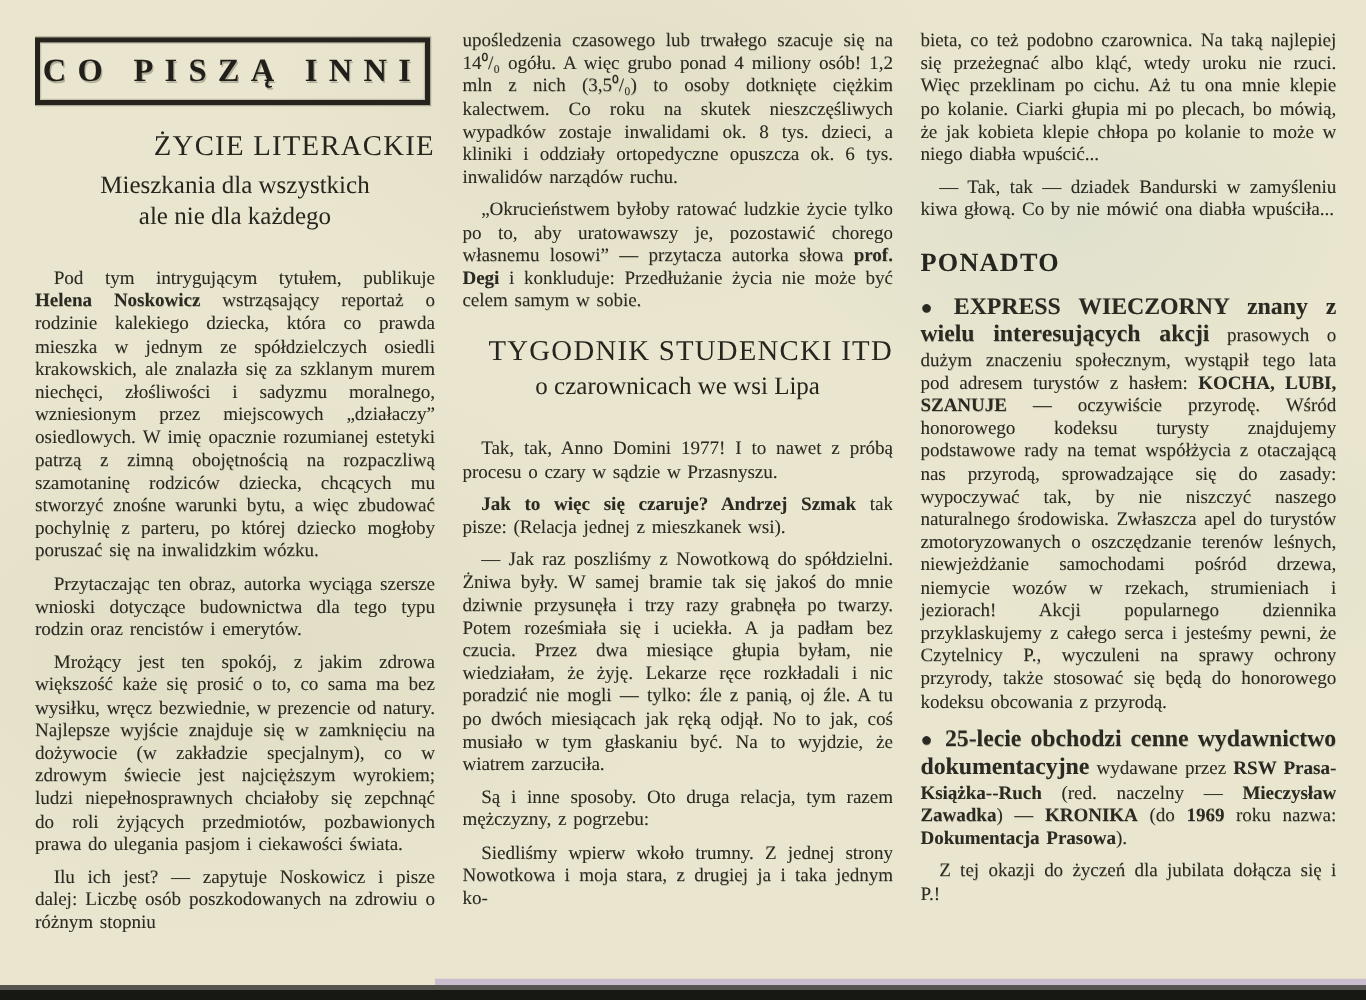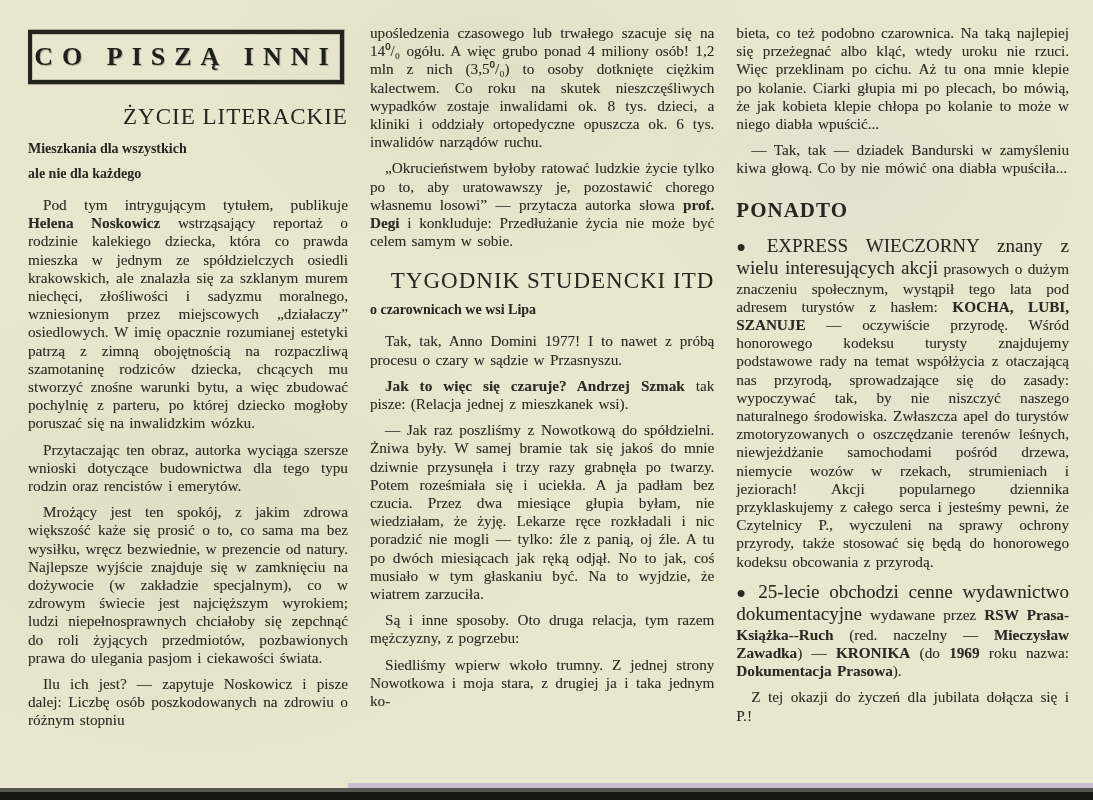--- a/index.html
+++ b/index.html
@@ -27,36 +27,36 @@
     box-shadow:0 0 0 1px rgba(37,35,28,.30), inset 0 0 0 1px rgba(37,35,28,.18);
     height:46px;display:flex;align-items:center;justify-content:center;
     font-family:Liberation Serif, serif;font-weight:bold;
     font-size:26px;letter-spacing:9px;color:#201f19;
     text-shadow:1px 1px 0 rgba(32,31,25,.28);
     white-space:nowrap;
   }
   .src-title{margin:20px 0 6px;text-align:right;font-size:23px;font-weight:normal;
     letter-spacing:1px;color:#26251e;}
   .src-title.tight{margin:18px 0 3px;}
-  .art-title{margin:0 0 10px;font-weight:bold;font-size:14px;
+  .art-title{margin:0 0 10px;text-align:center;font-weight:normal;font-size:20px;
     line-height:25px;color:#26251e;}
   .section-title{margin:20px 0 12px;text-align:left;font-weight:bold;font-size:21px;
     letter-spacing:1px;color:#26251e;}
 
   p.body{
     margin:8px 0 0;text-align:justify;text-indent:15px;
     font-size:15.2px;line-height:18.2px;word-spacing:1.6px;
     color:#2b2a22;text-shadow:0.3px 0.3px 0 rgba(43,42,34,.25);
   }
-  p.body.first{margin-top:10px;}
+  p.body.first{margin-top:28px;}
   p.body.cont{margin-top:0;text-indent:0;}
   p.body.news{text-indent:0;margin-top:10px;}
   .b{font-weight:bold;}
   .i{}
-  .lg{font-size:19px;line-height:22.5px;font-weight:normal;}
+  .lg{font-size:19px;line-height:22.5px;font-weight:bold;}
   .bullet{font-size:16px;margin-right:7px;letter-spacing:2px;}
 
   .bottom-strip{position:absolute;right:0;bottom:11px;width:745px;height:6px;
     background:#c9bed0;}
   .bottom-bar{position:absolute;left:0;right:0;bottom:0;height:12px;
     background:linear-gradient(#56544e 0 4px, #171714 4px 100%);}
 </style>
 </head>
 <body>
 

